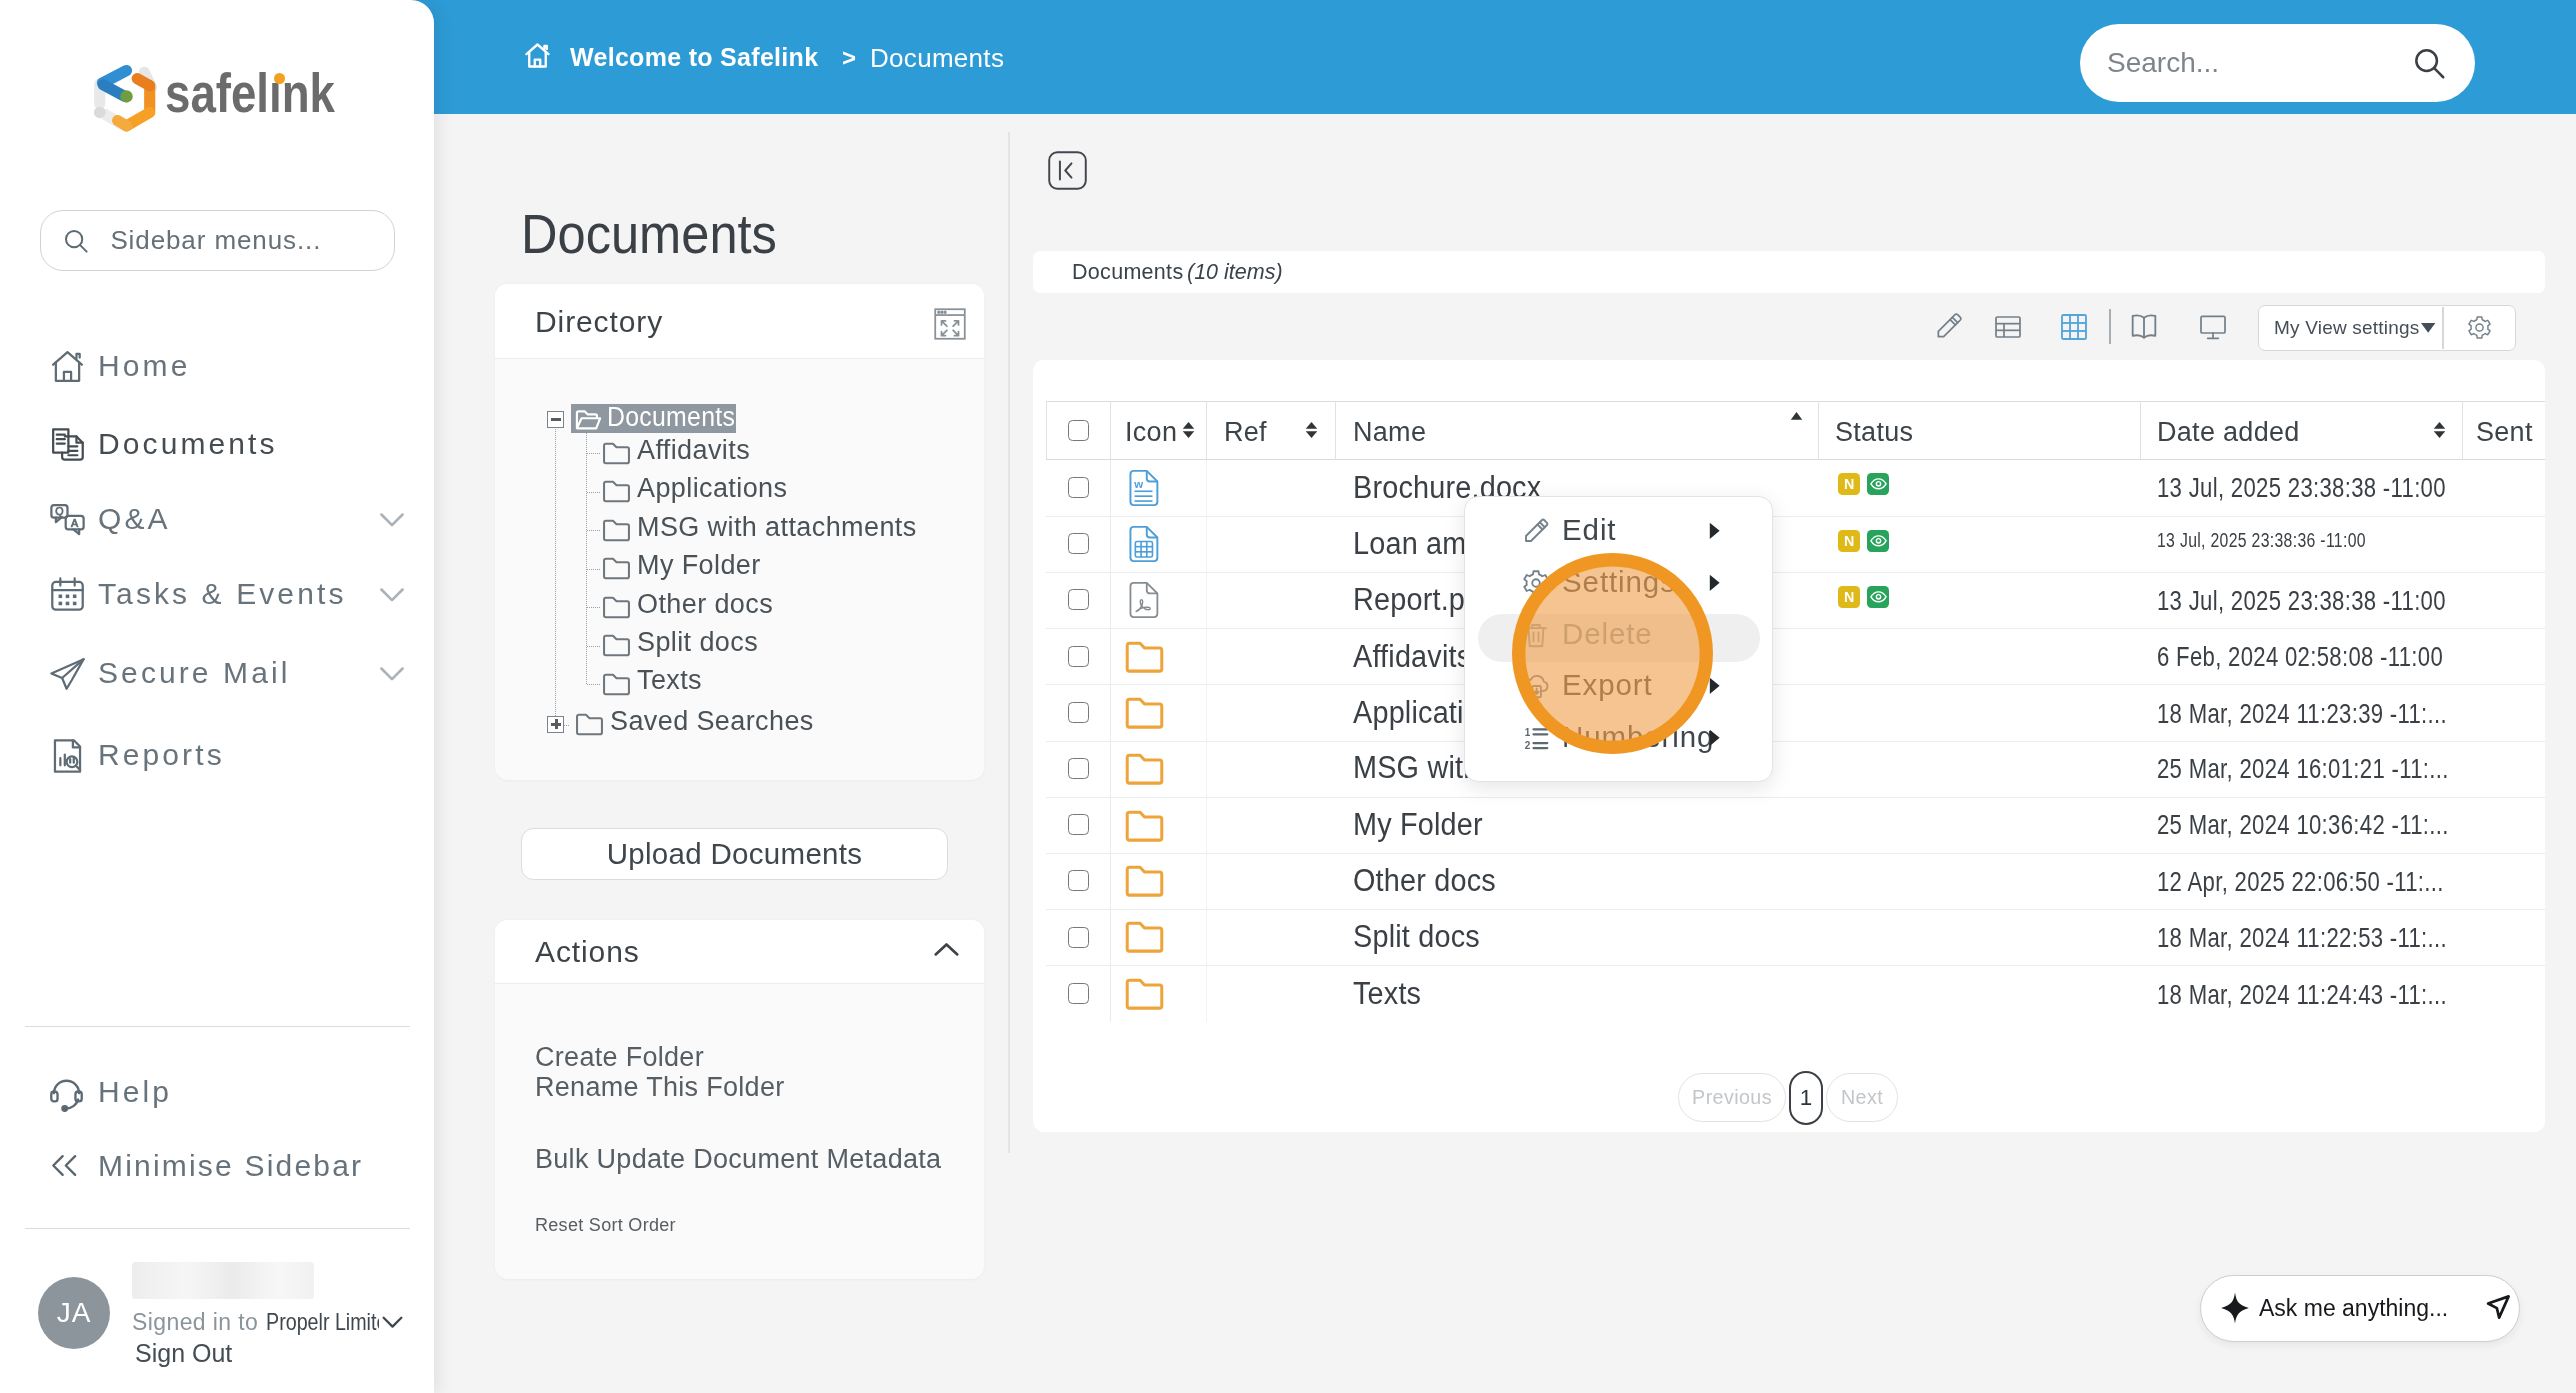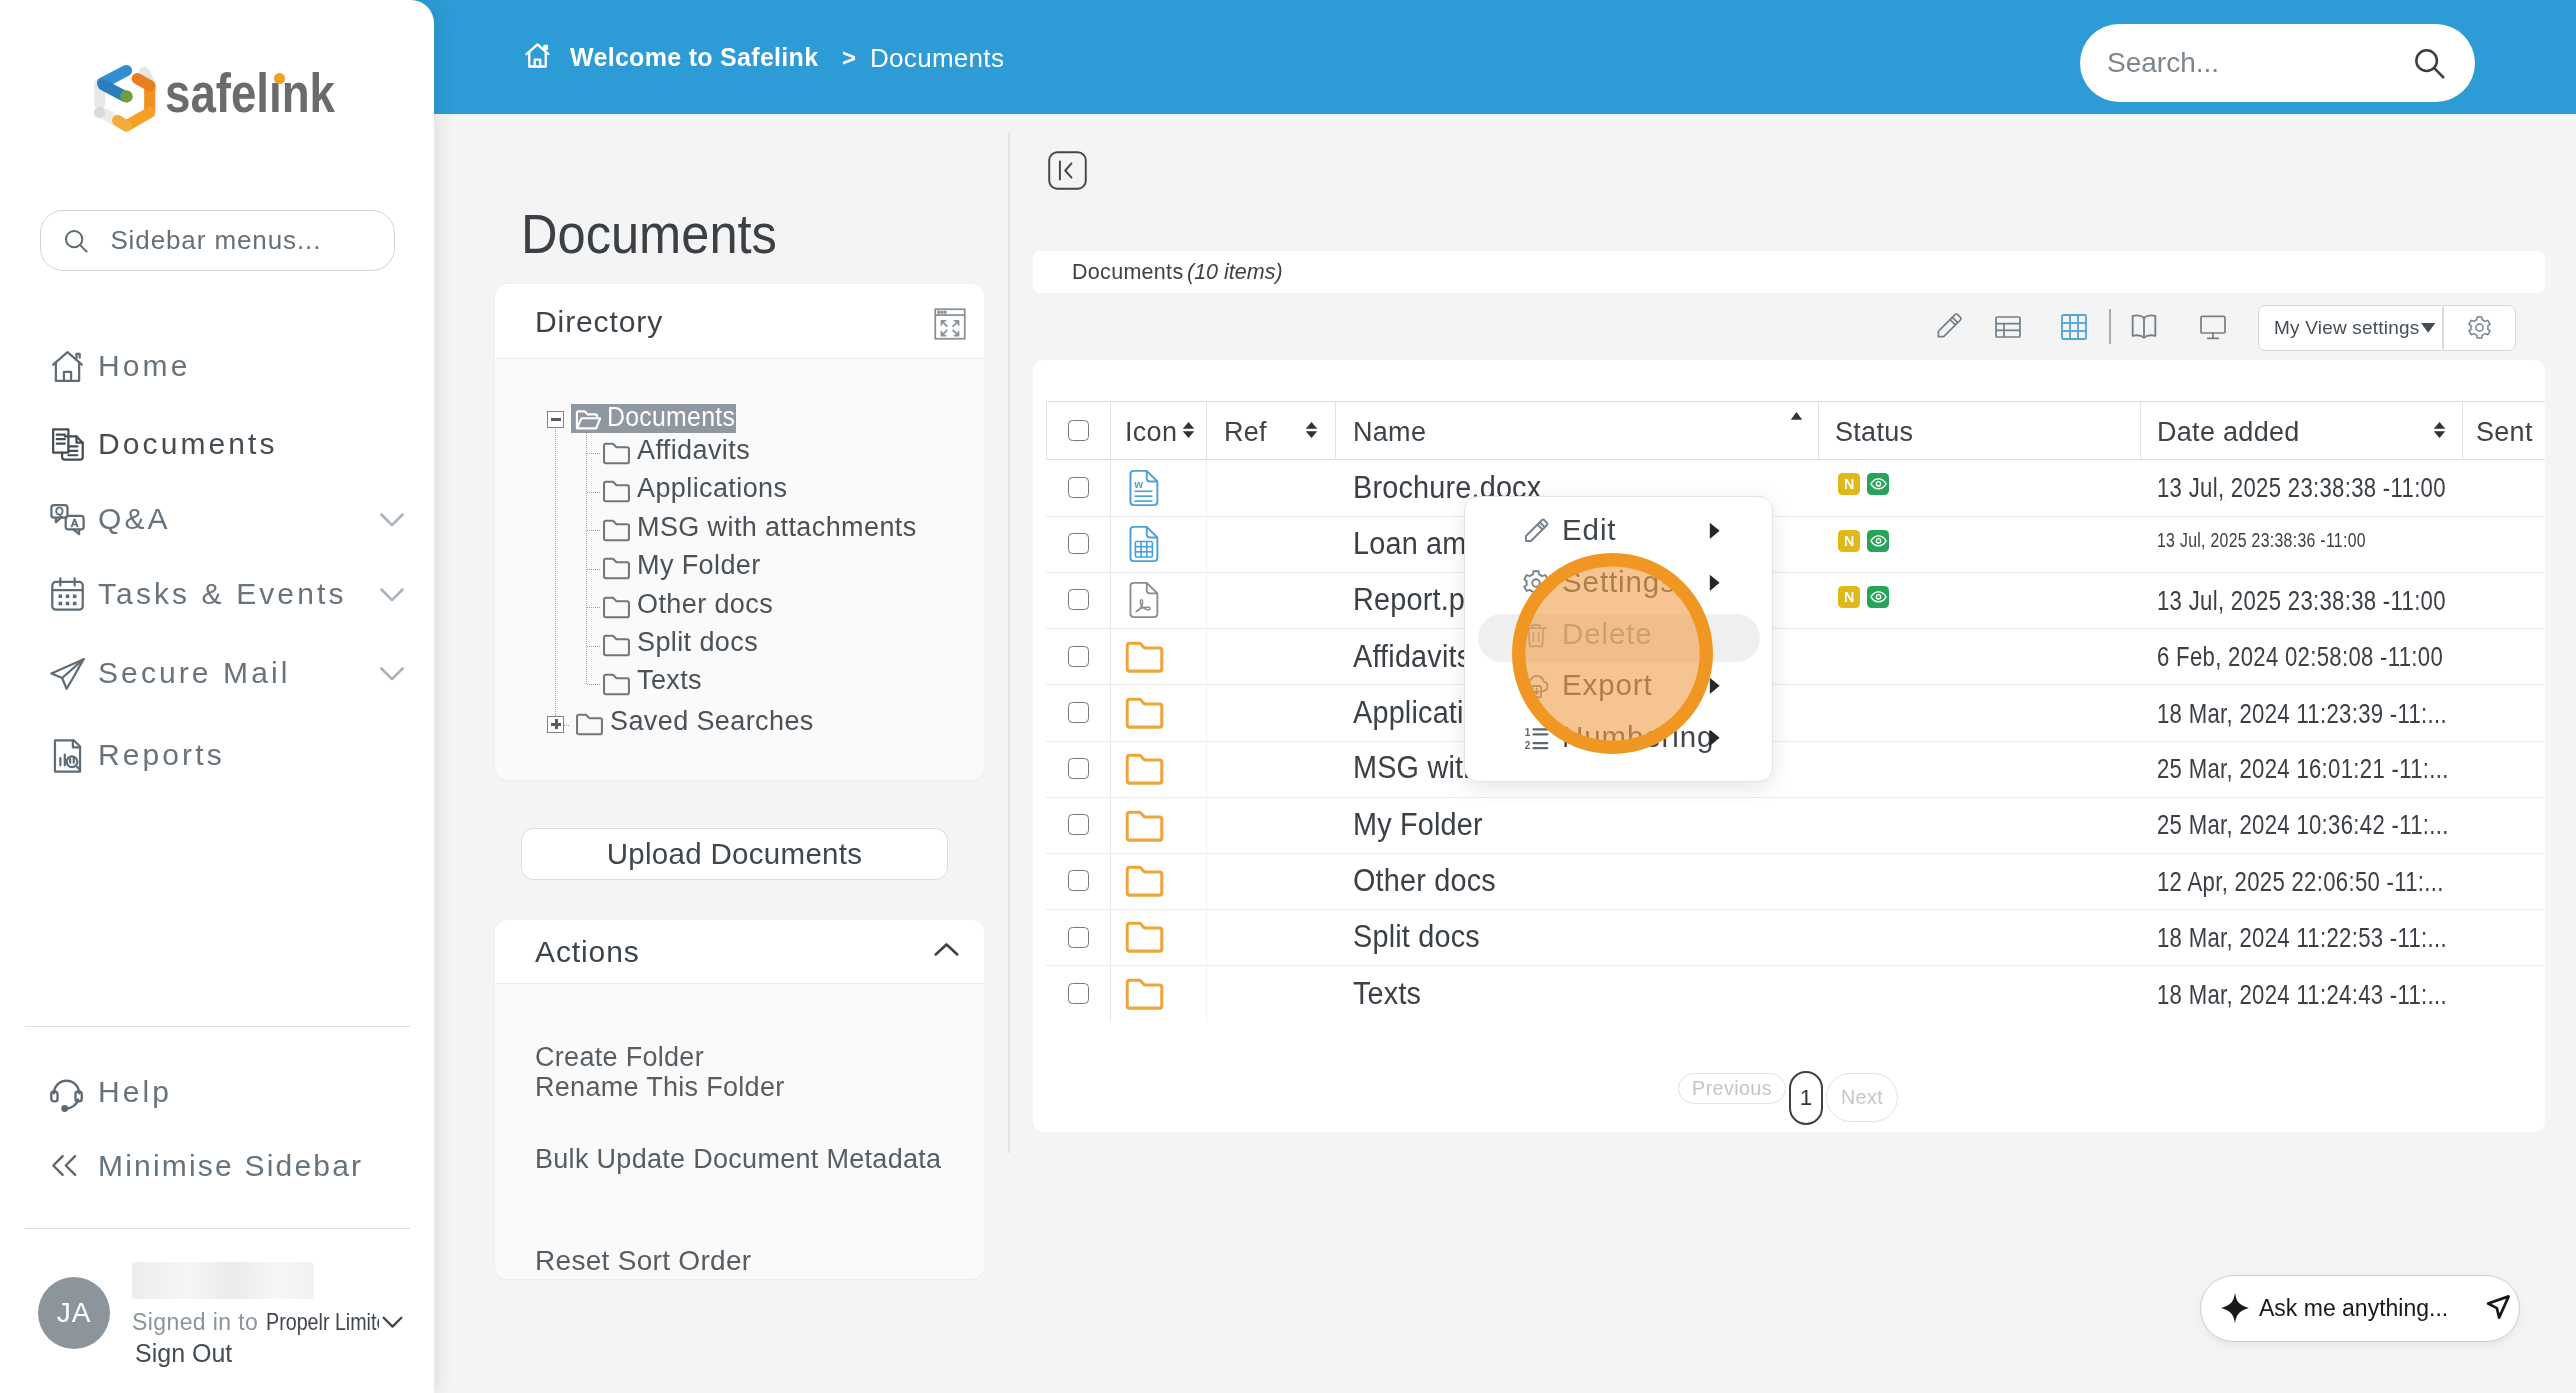--- a/index.html
+++ b/index.html
@@ -100,21 +100,21 @@
 <div class="a ctr" style="left:521px;top:828px;width:427px;height:52px;background:#fff;border:1.8px solid #dcdcdc;border-radius:12.5px;justify-content:center;font-size:29.5px;color:#3f474d;letter-spacing:0.3px;">Upload Documents</div>
 <div class="a" style="left:495px;top:920px;width:489px;height:359px;background:#fafafa;border-radius:12.5px;box-shadow:0 0.9px 2.7px rgba(0,0,0,0.04);"></div>
 <div class="a" style="left:495px;top:920px;width:489px;height:64px;background:#fff;border-radius:12.5px 12.5px 0 0;border-bottom:0.9px solid #ededed;"></div>
 <div class="a ctr" style="left:535px;top:920px;height:64px;font-size:30px;font-weight:500;color:#3d4449;letter-spacing:0.9px;">Actions</div>
 <svg class="a" style="left:933px;top:940px;" width="27" height="18" viewBox="0 0 30 20" fill="none" stroke="#3d4449" stroke-width="3" stroke-linecap="round" stroke-linejoin="round">
     <path d="M3 16 L15 5 L27 16"></path>
   </svg>
 <div class="a" style="left:535px;top:1002px;font-size:27px;color:#565d63;letter-spacing:0.3px;margin-top:40px;">Create Folder</div>
 <div class="a" style="left:535px;top:1072px;font-size:27px;color:#565d63;letter-spacing:0.3px;">Rename This Folder</div>
 <div class="a" style="left:535px;top:1144px;font-size:27px;color:#565d63;letter-spacing:0.3px;">Bulk Update Document Metadata</div>
-<div class="a" style="left:535px;top:1245px;font-size:28px;color:#565d63;letter-spacing:0.3px;">Reset Sort Order</div>
+<div class="a" style="left:535px;top:1215px;font-size:18px;color:#565d63;letter-spacing:0.3px;">Reset Sort Order</div>
 <div class="a" style="left:0;top:0;width:434px;height:1394px;background:#fff;border-top-right-radius:23px;box-shadow:5.4px 0 16px rgba(0,0,0,0.07);"></div>
 <svg class="a" style="left:89px;top:57px;" width="75" height="77" viewBox="0 0 84 86" fill="none" stroke-linecap="round">
 <g stroke-width="12.5">
 <path d="M24 26 L42 15" stroke="#d7d7d7" opacity=".75"></path>
 <path d="M62 17 L70 34" stroke="#dcdcdc" opacity=".7"></path>
 <path d="M12 52 L12 30" stroke="#e2e2e2" opacity=".8"></path>
 <path d="M18 64 L36 75" stroke="#ececec"></path>
 <path d="M42 15 L15 29" stroke="#2f8fd2"></path>
 <path d="M16 31 L40 44" stroke="#2a7ec0"></path>
 <path d="M68 32 L68 60" stroke="#f09122"></path>
@@ -443,21 +443,21 @@
 <div class="a" style="left:1068px;top:983px;width:20.6px;height:20.6px;border:1.8px solid #72797f;border-radius:4.5px;background:#fff;"></div>
 <div class="a" style="left:1125px;top:977px;">
     <svg width="39" height="33" viewBox="0 0 44 37" fill="none" stroke="#eda43b" stroke-width="3.4" stroke-linejoin="round">
       <path d="M2.5 32.5 V6 q0-2.5 2.5-2.5 h12 l5 5.5 h17 q2.5 0 2.5 2.5 v21 q0 2.5-2.5 2.5 H5 q-2.5 0-2.5-2.5 Z"></path>
     </svg>
   </div>
 <div class="a" style="left:1353px;top:976px;font-size:31px;color:#3a4045;letter-spacing:0.2px;white-space:nowrap;"><span style="display:inline-block;transform:scaleX(0.93);transform-origin:0 50%;">Texts</span></div>
 <div class="a" style="left:2157px;top:979px;font-size:28px;color:#3a4045;white-space:nowrap;"><span style="display:inline-block;transform:scaleX(0.79);transform-origin:0 50%;letter-spacing:0.4px;">18 Mar, 2024 11:24:43 -11:...</span></div>
 <div class="a" style="left:1110px;top:460px;width:0.9px;height:562px;background:#e9ebec;"></div>
 <div class="a" style="left:1206px;top:460px;width:0.9px;height:562px;background:#eff1f2;"></div>
-<div class="a ctr" style="left:1678px;top:1073px;width:108px;height:31px;border:1.8px solid #e2e2e2;border-radius:25px;justify-content:center;font-size:19.7px;color:#c3c6c9;letter-spacing:0.4px;">Previous</div>
+<div class="a ctr" style="left:1678px;top:1073px;width:108px;height:49px;border:1.8px solid #e2e2e2;border-radius:25px;justify-content:center;font-size:19.7px;color:#c3c6c9;letter-spacing:0.4px;">Previous</div>
 <div class="a ctr" style="left:1789px;top:1071px;width:34px;height:54px;border:2.2px solid #3a4045;border-radius:17px;justify-content:center;font-size:22.4px;color:#2e3438;">1</div>
 <div class="a ctr" style="left:1826px;top:1073px;width:72px;height:49px;border:1.8px solid #e2e2e2;border-radius:25px;justify-content:center;font-size:19.7px;color:#c3c6c9;letter-spacing:0.4px;">Next</div>
 <div class="a" style="left:1464px;top:496px;width:309px;height:286px;background:#fff;border:1.8px solid #e3e3e3;border-radius:14.3px;box-shadow:0 5.4px 21.5px rgba(0,0,0,0.10);"></div>
 <div class="a" style="left:1478px;top:614px;width:282px;height:48px;background:#efefef;border-radius:24px;"></div>
 <div class="a" style="left:1521px;top:516px;">
     <svg width="30" height="30" viewBox="0 0 24 24" fill="none" stroke="#76828a" stroke-width="1.5" stroke-linecap="round" stroke-linejoin="round">
       <path d="M15 5 L19 9 L8 20 H4 V16 Z"></path>
       <path d="M13.2 6.8 L17.2 10.8"></path>
       <path d="M15 5 l1.6-1.6 a1.5 1.5 0 0 1 2.1 0 l1.9 1.9 a1.5 1.5 0 0 1 0 2.1 L19 9"></path>
     </svg>

